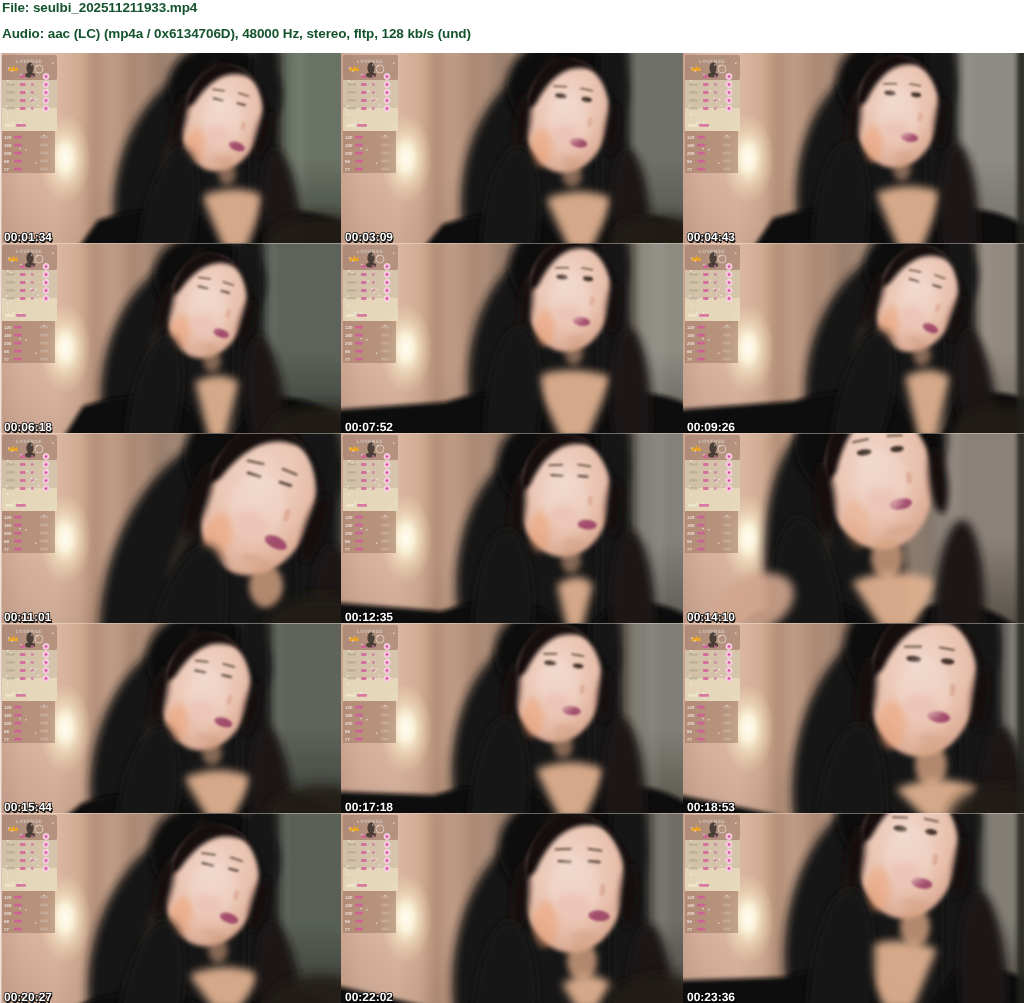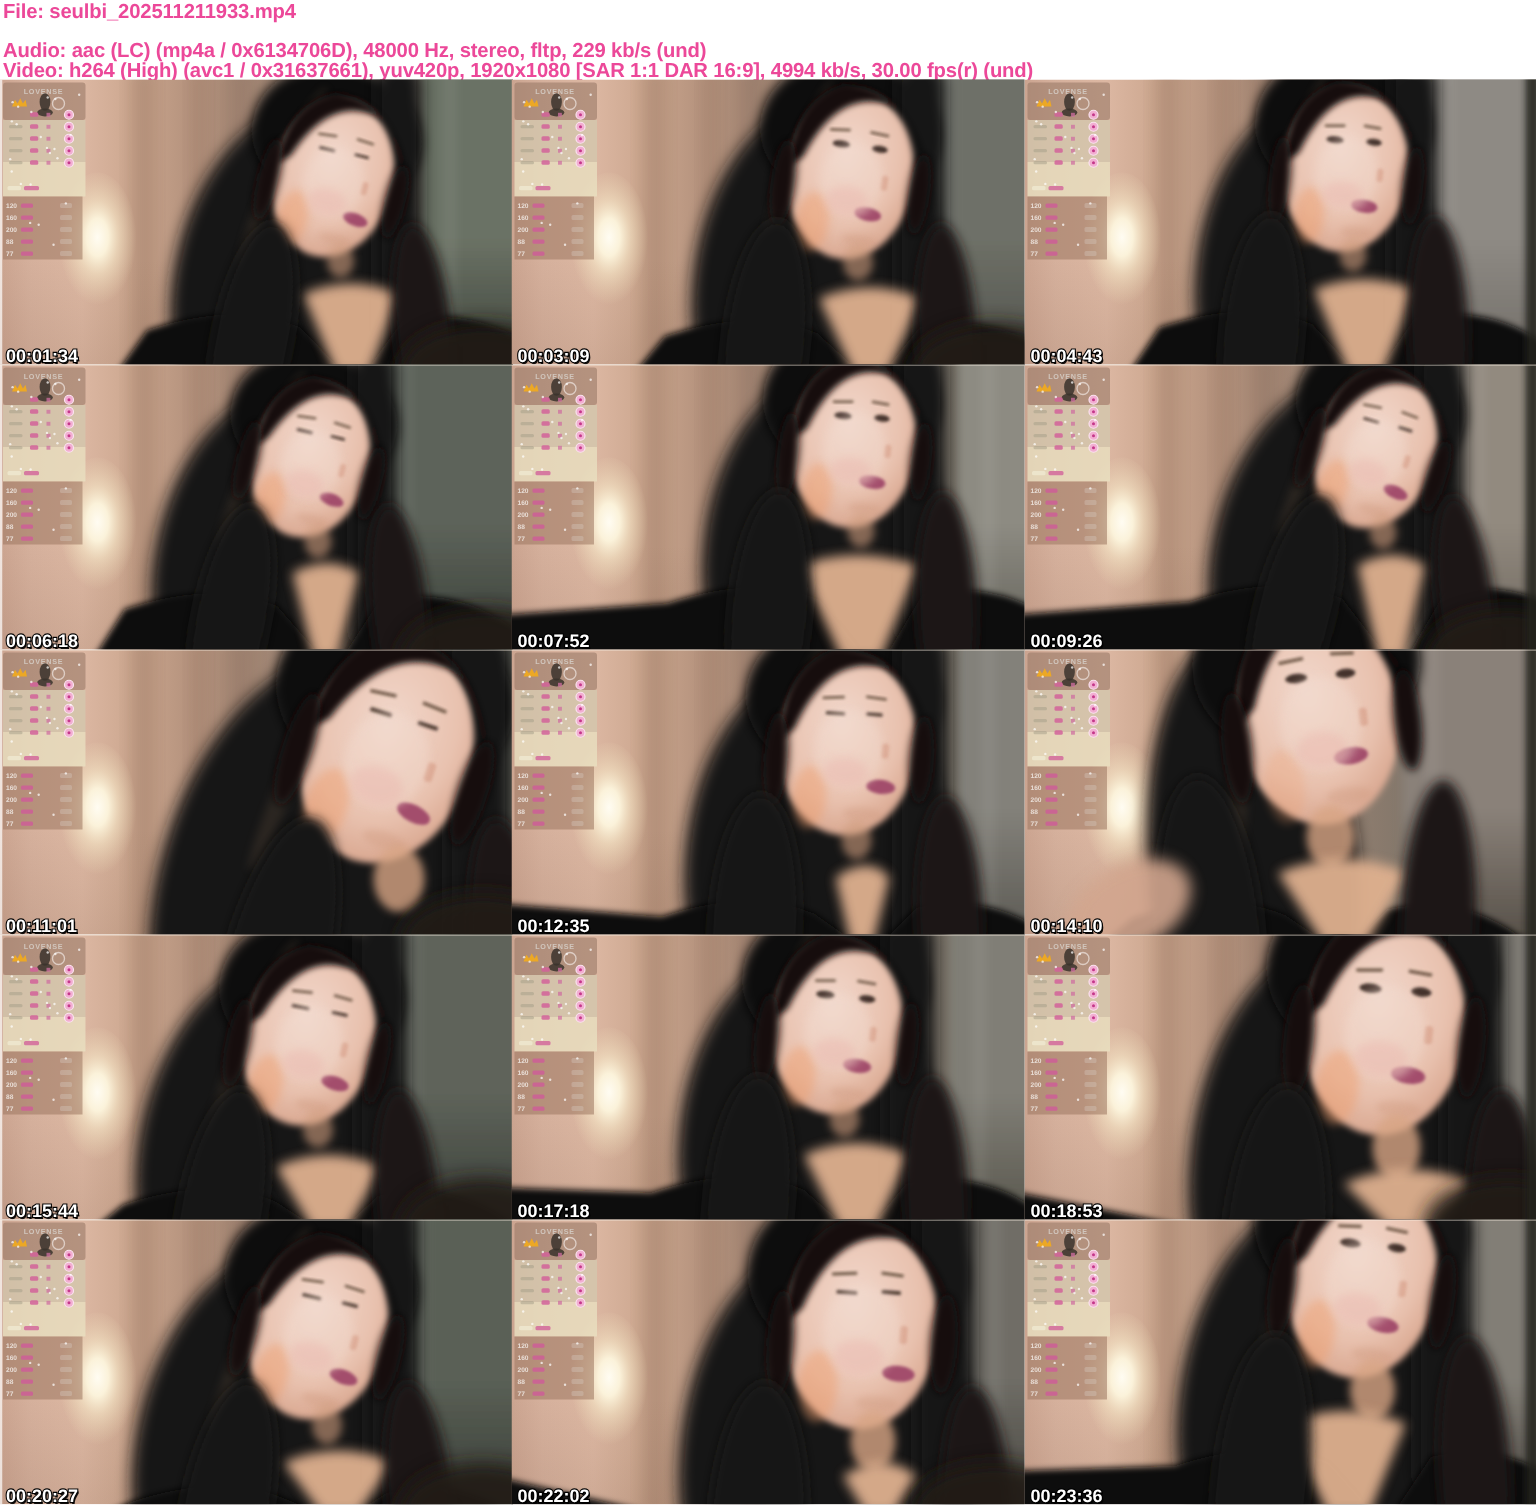--- a/index.html
+++ b/index.html
@@ -1,16 +1,16 @@
 <!DOCTYPE html>
 <html><head><meta charset="utf-8"><style>
 html,body{margin:0;padding:0;background:#fff;-webkit-font-smoothing:antialiased;}
 #sheet{position:relative;width:1024px;height:1003px;overflow:hidden;background:#fff;font-family:"Liberation Sans",sans-serif;}
 text{-webkit-font-smoothing:antialiased;text-rendering:geometricPrecision;}
-.hd{position:absolute;left:2px;top:0;font-weight:bold;font-size:13.5px;line-height:13px;color:#ec4899;white-space:pre;letter-spacing:-0.1px;}
+.hd{position:absolute;left:2px;top:0;font-weight:bold;font-size:13.5px;line-height:13px;color:#14532d;white-space:pre;letter-spacing:-0.1px;}
 </style></head><body>
 <div id="sheet">
 <svg width="0" height="0" style="position:absolute">
       <defs>
 <filter id="b1" x="-60%" y="-60%" width="220%" height="220%">
           <feGaussianBlur stdDeviation="1"></feGaussianBlur>
         </filter>
 <filter id="b2" x="-60%" y="-60%" width="220%" height="220%">
           <feGaussianBlur stdDeviation="2"></feGaussianBlur>
         </filter>
@@ -53,22 +53,21 @@
         </radialGradient>
 <radialGradient id="skinG" cx="0.45" cy="0.38" r="0.78">
 <stop offset="0" stop-color="#f2d8cc"></stop>
           <stop offset="0.55" stop-color="#e8c1ae"></stop>
 <stop offset="0.85" stop-color="#d7a38b"></stop>
           <stop offset="1" stop-color="#c99379"></stop>
         </radialGradient>
 </defs>
     </svg>
 <div class="hd" style="top:1px">File: seulbi_202511211933.mp4</div>
-<div class="hd" style="top:27px">Audio: aac (LC) (mp4a / 0x6134706D), 48000 Hz, stereo, fltp, 229 kb/s (und)</div>
-<div class="hd" style="top:40px">Video: h264 (High) (avc1 / 0x31637661), yuv420p, 1920x1080 [SAR 1:1 DAR 16:9], 4994 kb/s, 30.00 fps(r) (und)</div>
+<div class="hd" style="top:27px">Audio: aac (LC) (mp4a / 0x6134706D), 48000 Hz, stereo, fltp, 128 kb/s (und)</div>
 <svg style="position:absolute;left:0.00px;top:53.00px" width="342.03" height="190.00" viewBox="0 0 342.03 190.00" preserveAspectRatio="none">
       <rect x="0" y="0" width="342" height="190" fill="url(#bgG)"></rect>
       <linearGradient id="sg00" x1="0" y1="0" x2="0" y2="1">
         <stop offset="0.1" stop-color="#6b7265"></stop>
         <stop offset="0.55" stop-color="#6b7265"></stop>
         <stop offset="1" stop-color="#383e36"></stop>
       </linearGradient>
       <rect x="280" y="-10" width="90" height="212" fill="url(#sg00)" filter="url(#b3)"></rect>
       <rect x="296" y="-10" width="8" height="212" fill="#ffffff" opacity="0.08" filter="url(#b4)"></rect>
       <rect x="88" y="-10" width="14" height="212" fill="#7d5c4a" opacity="0.3" filter="url(#b6)"></rect>

